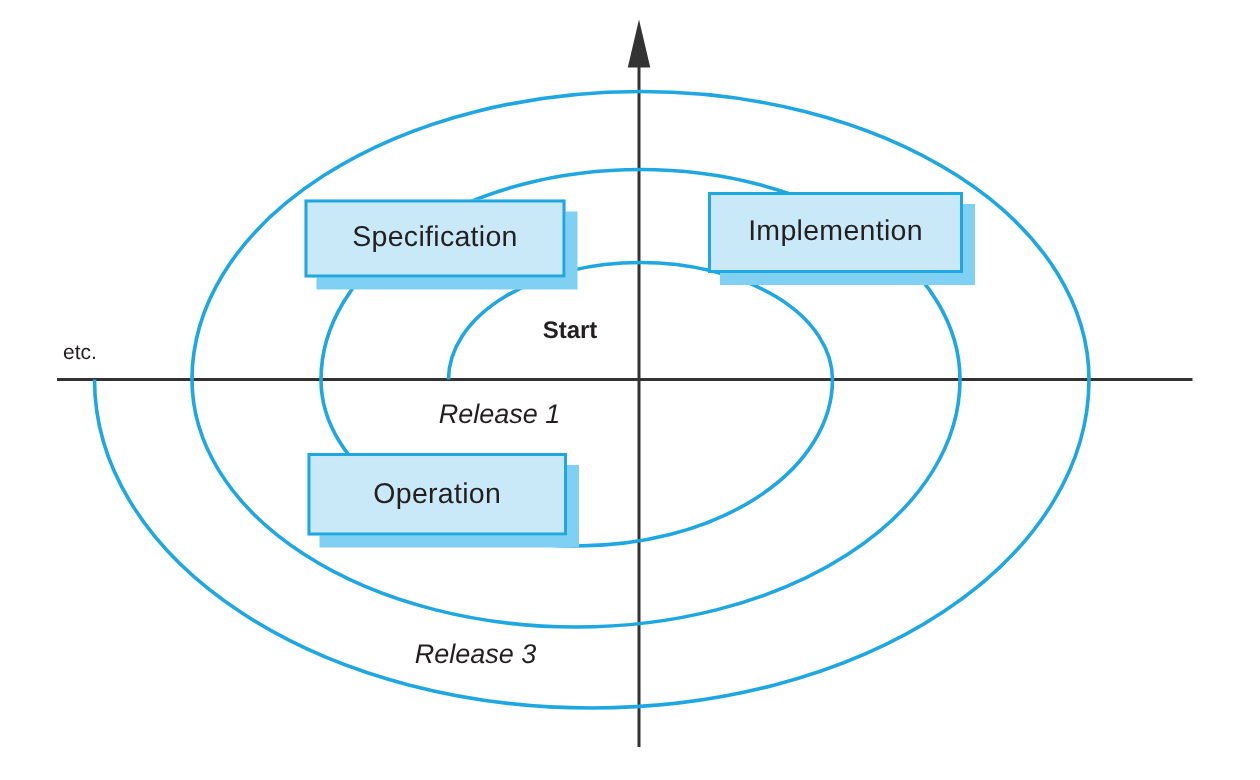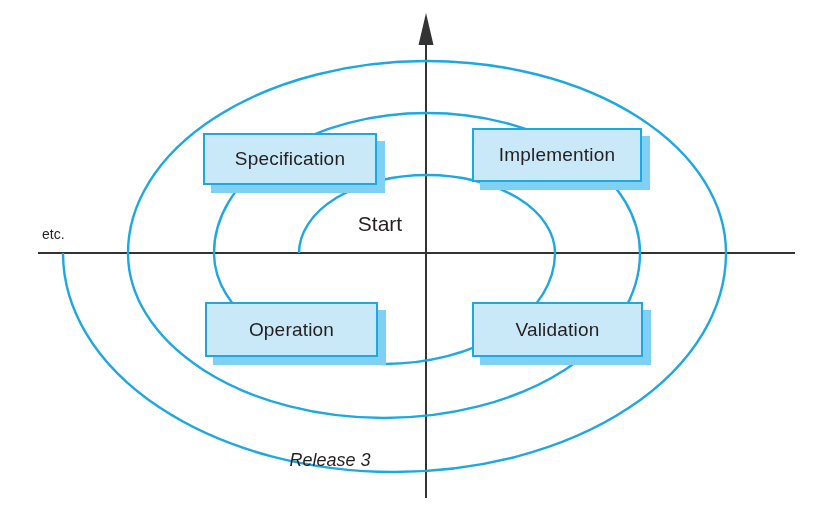--- a/index.html
+++ b/index.html
@@ -36,21 +36,21 @@
     letter-spacing: 0.2px;
     color: var(--text);
   }
   .label {
     position: absolute;
     font-size: 18px;
     color: var(--text);
     white-space: nowrap;
   }
   .label.center { text-align: center; }
-  .start-label { font-weight: normal; font-size: 21px; }
+  .start-label { font-weight: bold; font-size: 16px; }
   .release-label { font-style: italic; font-size: 18px; }
   .etc-label { font-size: 14px; }
 </style>
 </head>
 <body>
 
 <div class="canvas">
 
   <svg width="840" height="520" viewBox="0 0 840 520">
 
@@ -72,25 +72,23 @@
   </div>
 
   <div class="pbox" style="left:472px; top:128px; width:170px; height:54px;">
     <span>Implemention</span>
   </div>
 
   <div class="pbox" style="left:205px; top:302px; width:173px; height:55px;">
     <span>Operation</span>
   </div>
 
-  <div class="pbox" style="left:472px; top:302px; width:171px; height:55px;">
-    <span>Validation</span>
-  </div>
 
   <div class="label etc-label" style="left:42px; top:226px;">etc.</div>
 
   <div class="label center start-label" style="left:340px; top:212px; width:80px;">Start</div>
 
+  <div class="label center release-label" style="left:273px; top:266px; width:120px;">Release 1</div>
 
 
-  <div class="label center release-label" style="left:270px; top:426px; width:120px;margin-top:24px;">Release 3</div>
+  <div class="label center release-label" style="left:257px; top:426px; width:120px;">Release 3</div>
 
 </div>
 
 </body></html>

